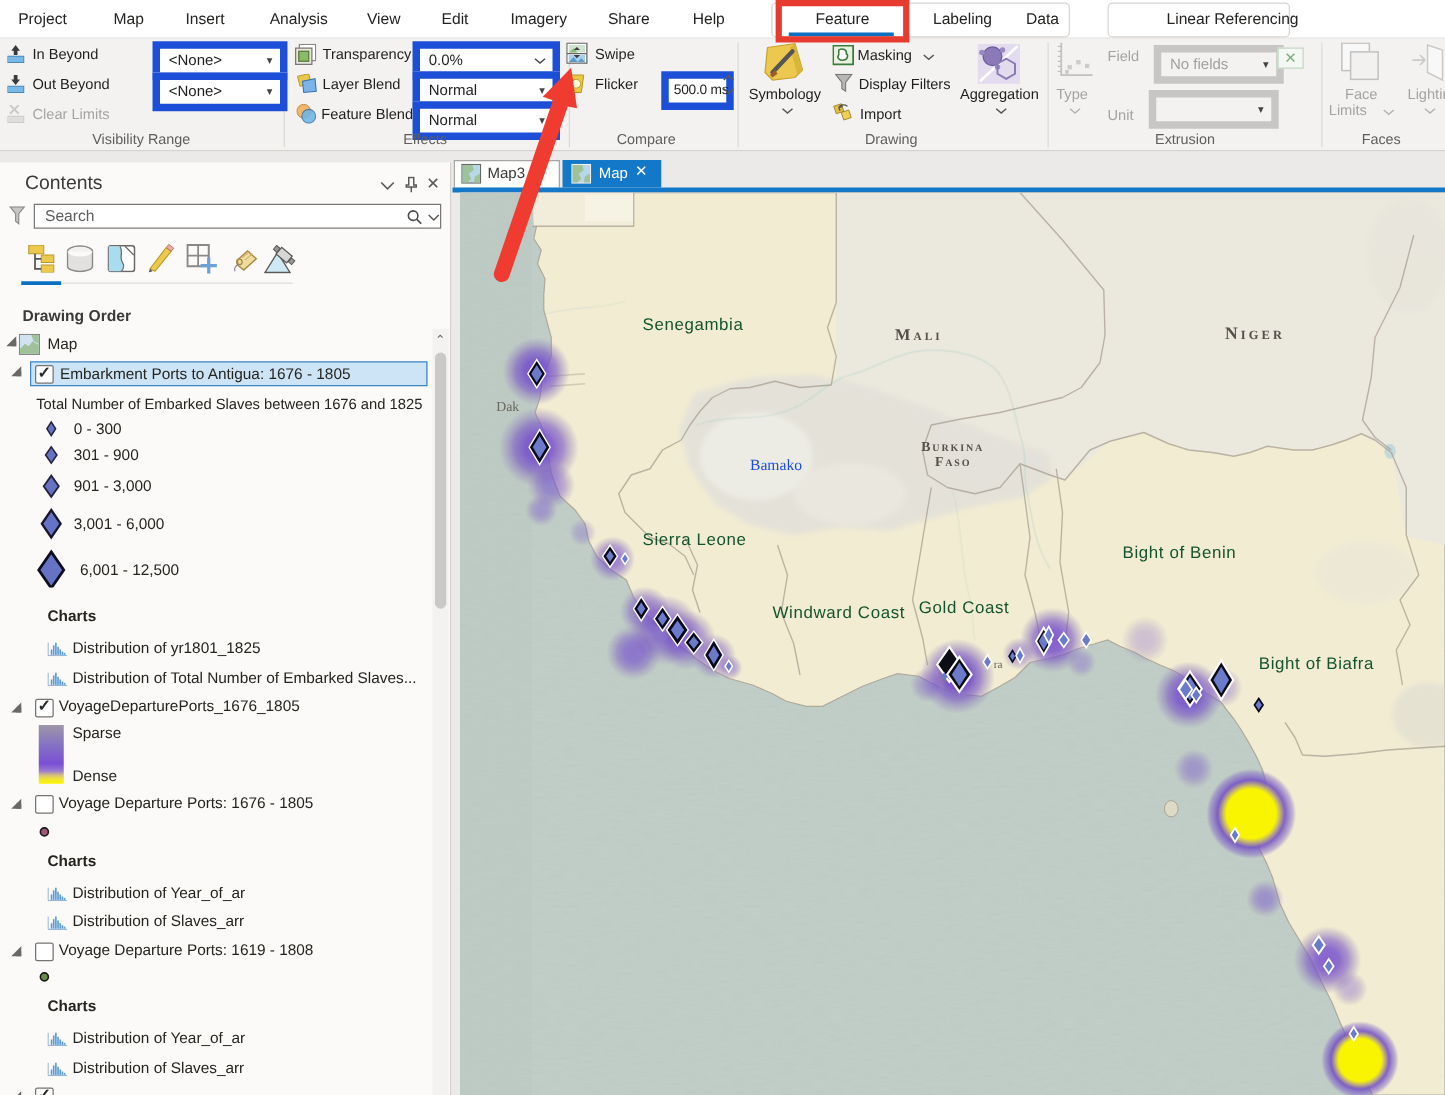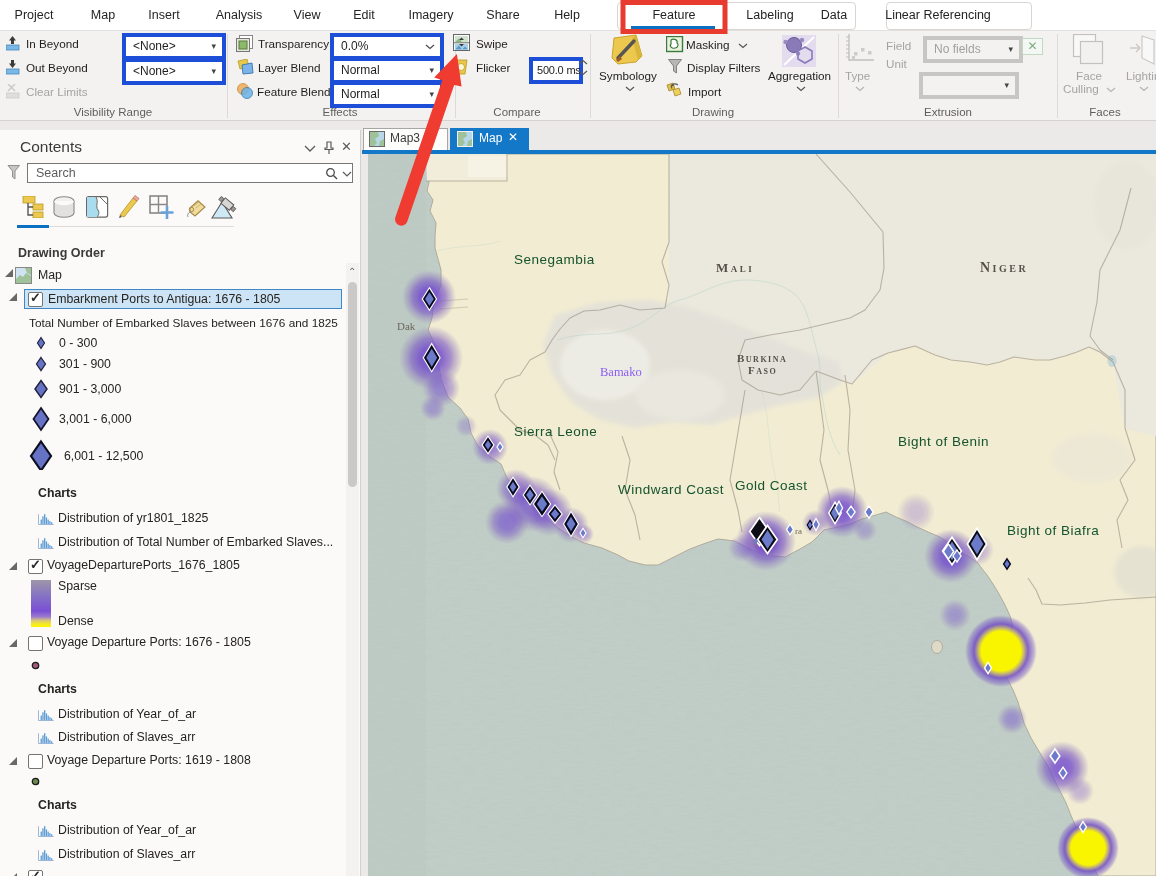--- a/index.html
+++ b/index.html
@@ -1,21 +1,21 @@
 <!DOCTYPE html>
 <html><head><meta charset="utf-8">
 <style>
 html,body{margin:0;padding:0}
 body{width:1156px;height:876px;position:relative;overflow:hidden;background:#eceae8;font-family:"Liberation Sans",sans-serif;-webkit-font-smoothing:antialiased}
 .abs{position:absolute}
 .tabtxt{position:absolute;top:0;height:30px;line-height:30px;font-size:12.5px;color:#252423;text-align:center}
 .grplbl{position:absolute;top:106px;font-size:11.5px;color:#605e5c;text-align:center;width:140px}
 .rtxt{position:absolute;font-size:11.7px;color:#1f1e1d;line-height:16px}
 .gtxt{color:#a6a4a2}
-.dd{position:absolute;background:#fff;border:4px solid #1d4ed8;height:19px;font-size:12px;color:#1f1e1d;line-height:19px;padding-left:7px;box-sizing:content-box}
+.dd{position:absolute;background:#fff;border:6px solid #1d4ed8;height:19px;font-size:12px;color:#1f1e1d;line-height:19px;padding-left:7px;box-sizing:content-box}
 .dd .car{position:absolute;right:6px;top:0;color:#444;font-size:9px}
 .sep{position:absolute;top:34px;height:84px;width:1px;background:#dcd9d6}
 .treetxt{font-size:12.3px;color:#26241f;position:absolute;white-space:nowrap}
 .tri{position:absolute;width:0;height:0;border-left:4px solid transparent;border-top:4px solid transparent;border-right:4px solid #6a6866;border-bottom:4px solid #6a6866}
 .cb{position:absolute;width:13px;height:13px;background:#fff;border:1px solid #767472;border-radius:2px}
 .ck{position:absolute;font-size:13px;color:#2a2a2a;top:-3px;left:1px;font-weight:bold}
 .chico{position:absolute;width:16px;height:13px}
 .maplbl{position:absolute;font-size:13.5px;color:#14532d;letter-spacing:0.5px;white-space:nowrap}
 .serlbl{position:absolute;font-family:Liberation Serif, serif;color:#4f4a42;white-space:nowrap}
 </style></head>
@@ -29,21 +29,21 @@
 <div class="tabtxt" style="left:289px;width:36px">View</div>
 <div class="tabtxt" style="left:348px;width:32px">Edit</div>
 <div class="tabtxt" style="left:404px;width:54px">Imagery</div>
 <div class="tabtxt" style="left:481px;width:44px">Share</div>
 <div class="tabtxt" style="left:550px;width:34px">Help</div>
 <div class="abs" style="left:617px;top:2px;width:237px;height:26px;background:#fff;border:1px solid #d8d5d3;border-radius:4px"></div>
 <div class="abs" style="left:886px;top:2px;width:144px;height:26px;background:#fff;border:1px solid #d8d5d3;border-radius:4px"></div>
 <div class="tabtxt" style="left:633px;width:82px;font-weight:400">Feature Dense</div>
 <div class="tabtxt" style="left:738px;width:64px">Labeling</div>
 <div class="tabtxt" style="left:816px;width:36px">Data</div>
-<div class="tabtxt" style="left:856px;width:164px">Linear Referencing</div>
+<div class="tabtxt" style="left:904px;width:164px">Linear Referencing</div>
 <div class="abs" style="left:631px;top:26px;width:84px;height:3px;background:#0b6fc2"></div>
 
 <div class="abs" style="left:0;top:31px;width:1156px;height:90px;background:#f4f2f0"></div>
 <div class="abs" style="left:0;top:120px;width:1156px;height:1px;background:#d5d2cf"></div>
 
 <div class="sep" style="left:227px"></div>
 <div class="sep" style="left:455px"></div>
 <div class="sep" style="left:590px"></div>
 <div class="sep" style="left:838px"></div>
 <div class="sep" style="left:1057px"></div>
@@ -87,30 +87,30 @@
 <svg class="abs" style="left:796px;top:86px" width="10" height="6">
     <path d="M1,1 L5,4.5 L9,1" stroke="#555" stroke-width="1.2" fill="none"></path>
   </svg>
 <div class="grplbl" style="left:643px">Drawing</div>
 
 <div class="rtxt gtxt" style="left:845px;top:68px">Type</div>
 <svg class="abs" style="left:855px;top:86px" width="10" height="6" opacity="0.5">
     <path d="M1,1 L5,4.5 L9,1" stroke="#777" stroke-width="1.2" fill="none"></path>
   </svg>
 <div class="rtxt gtxt" style="left:886px;top:38px">Field</div>
-<div class="rtxt gtxt" style="left:886px;top:56px">Unit</div>
+<div class="rtxt gtxt" style="left:886px;top:85px">Unit</div>
 <div class="dd" style="left:923px;top:36px;width:85px;background:#f3f2f1;border-color:#c8c6c4;color:#a19f9d;">No fields<span class="car">▾</span></div>
 <div class="dd" style="left:919px;top:72px;width:85px;background:#f3f2f1;border-color:#c8c6c4">
     <span class="car">▾</span>
   </div>
 <div class="abs" style="left:1022px;top:38px;width:19px;height:15px;border:1px solid #c2d8c2;background:#f4f8f4;color:#7fae7f;font-size:12px;text-align:center;line-height:15px">✕</div>
 <div class="grplbl" style="left:878px">Extrusion</div>
 
 <div class="rtxt gtxt" style="left:1076px;top:68px">Face</div>
-<div class="rtxt gtxt" style="left:1063px;top:81px">Culling</div>
+<div class="rtxt gtxt" style="left:1063px;top:81px">Limits</div>
 <svg class="abs" style="left:1106px;top:87px" width="10" height="6" opacity="0.5">
     <path d="M1,1 L5,4.5 L9,1" stroke="#777" stroke-width="1.2" fill="none"></path>
   </svg>
 <div class="rtxt gtxt" style="left:1126px;top:68px">Lighting</div>
 <svg class="abs" style="left:1139px;top:86px" width="10" height="6" opacity="0.5">
     <path d="M1,1 L5,4.5 L9,1" stroke="#777" stroke-width="1.2" fill="none"></path>
   </svg>
 <div class="grplbl" style="left:1035px">Faces</div>
 
 <div id="ribicons">
@@ -584,21 +584,21 @@
 </div>
 <div id="maplabels">
 <div class="maplbl" style="left:514px;top:252px">Senegambia</div>
 <div class="maplbl" style="left:514px;top:424px">Sierra Leone</div>
 <div class="maplbl" style="left:618px;top:482px">Windward Coast</div>
 <div class="maplbl" style="left:735px;top:478px">Gold Coast</div>
 <div class="maplbl" style="left:898px;top:434px">Bight of Benin</div>
 <div class="maplbl" style="left:1007px;top:523px">Bight of Biafra</div>
 <div class="serlbl" style="left:716px;top:260px;font-size:13px;font-variant:small-caps;letter-spacing:2.5px;font-weight:bold;color:#57504a">Mali</div>
 <div class="serlbl" style="left:980px;top:260px;font-size:14px;font-variant:small-caps;letter-spacing:2.5px;font-weight:bold;color:#57504a">Niger</div>
-<div class="serlbl" style="left:600px;top:365px;font-size:12.5px;color:#8b5cf6">Bamako</div>
+<div class="serlbl" style="left:600px;top:365px;font-size:12.5px;color:#1d4ed8">Bamako</div>
 <div class="serlbl" style="left:737px;top:352px;font-size:11px;font-variant:small-caps;letter-spacing:1.5px;font-weight:bold;color:#57504a">Burkina<br><span style="margin-left:11px">Faso</span></div>
 <div class="serlbl" style="left:397px;top:320px;font-size:11px;color:#6b665e">Dak</div>
 </div>
 
 <svg class="abs" style="left:0;top:0" width="1156" height="876" pointer-events="none">
 <rect x="623" y="2.5" width="102" height="29" fill="none" stroke="#e73b30" stroke-width="5"></rect>
 <path d="M456.9,54.1 L461.6,86.6 L454.2,85.1 L407.2,221.7 A6.3,6.3 0 0 1 395.3,217.6 L442.3,80.2 L434.2,77.4 Z" fill="#ef3b30"></path>
 </svg>
 
 </body></html>

